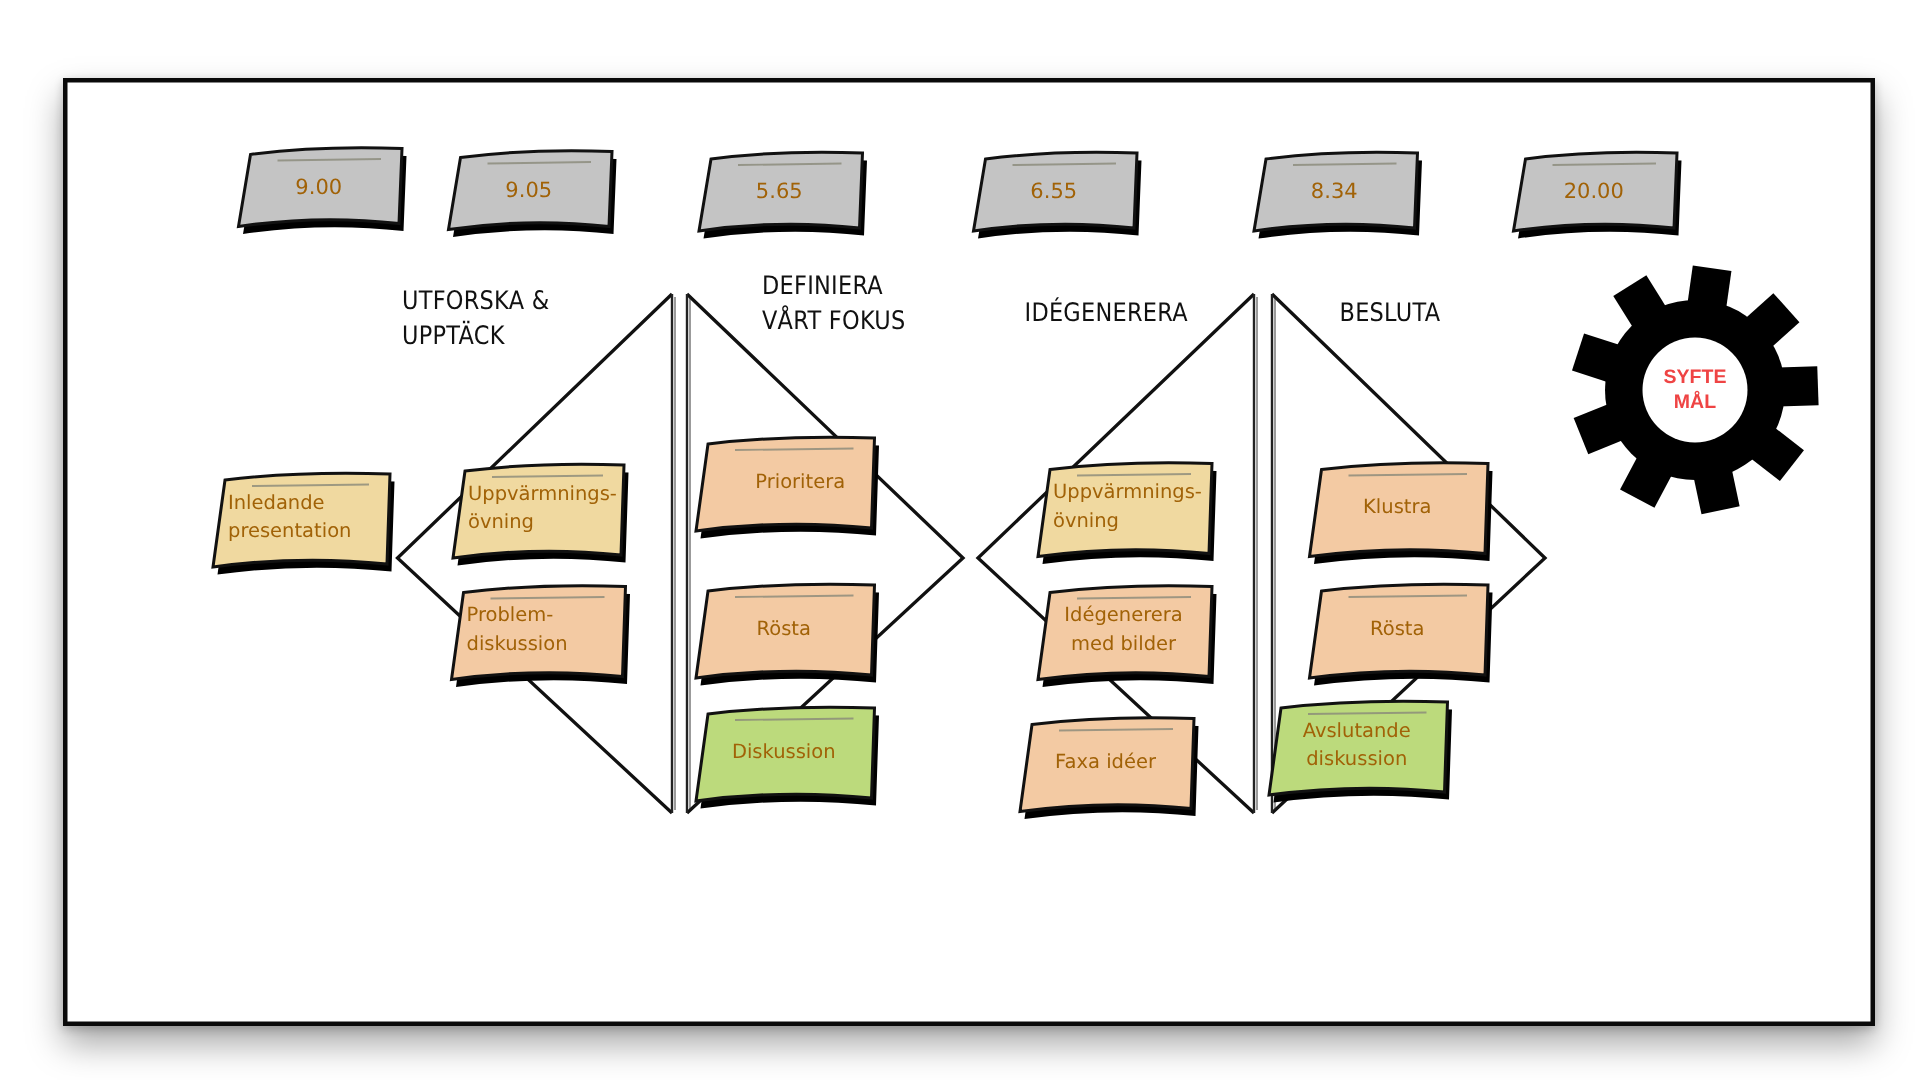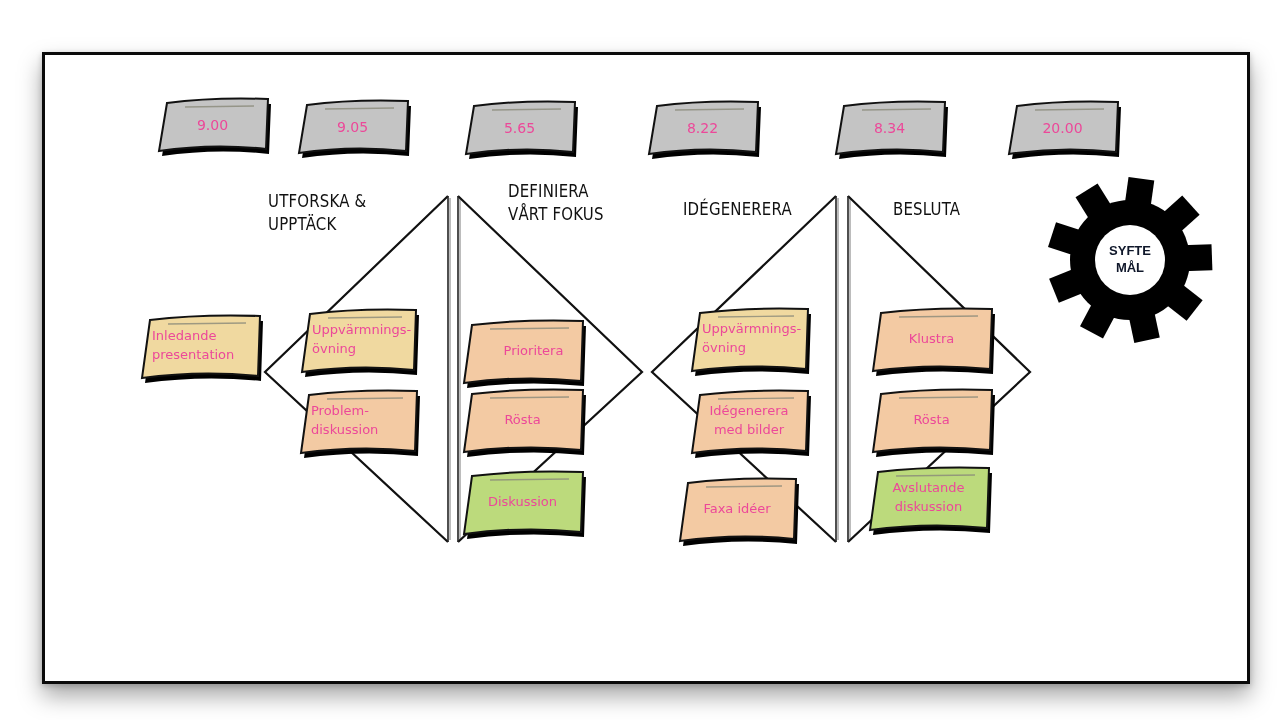--- a/index.html
+++ b/index.html
@@ -15,35 +15,35 @@
   }
   svg.lines { position:absolute; left:0; top:0; width:1280px; height:720px; }
   .note {
     position:absolute; box-sizing:border-box;
   }
   .note svg { position:absolute; left:0; top:0; overflow:visible; }
   .note .txt {
     position:absolute; left:0; top:0; width:100%; height:100%;
     display:flex; align-items:center; justify-content:center;
     flex-direction:column;
-    font-family:"DejaVu Sans", sans-serif; font-size:13px; color:#ec4899;
+    font-family:"DejaVu Sans", sans-serif; font-size:13px; color:#a16207;
     line-height:1.45; padding-top:6px; box-sizing:border-box;
   }
   .note .txt.left { align-items:flex-start; padding-left:14px; }
   .time .txt { font-size:14px; padding-top:8px; }
   .phase {
     position:absolute; font-family:"DejaVu Sans", sans-serif;
     font-size:17px; color:#111; line-height:1.35; letter-spacing:0.2px;
     transform:scaleX(0.88); transform-origin:left top;
   }
   .gear { position:absolute; left:1040px; top:175px; width:180px; height:170px; }
   .gear .label {
     position:absolute; left:0; top:0; width:100%; height:100%;
     display:flex; flex-direction:column; align-items:center; justify-content:center;
-    font-family:"Liberation Sans", sans-serif; font-weight:bold; font-size:13px; color:#0f172a;
+    font-family:"Liberation Sans", sans-serif; font-weight:bold; font-size:13px; color:#ef4444;
     line-height:1.3;
   }
 </style>
 </head>
 <body>
 
 <div class="frame"></div>
 
 <svg class="lines" viewBox="0 0 1280 720">
   <g fill="none" stroke="#111" stroke-width="2.2" stroke-linejoin="miter">
@@ -95,21 +95,21 @@
     <line x1="30" y1="12" x2="99" y2="11" stroke="#8a8a7a" stroke-width="1.3" opacity="0.8"></line>
   </svg>
       <div class="txt">5.65</div>
     </div>
     <div class="note time" style="left: 645px; top: 98px; width: 115px; height: 52px;">
   <svg width="115" height="62" viewBox="0 0 115 62">
     <path d="M12,8 Q57.5,2 113,4 L111,54 Q57.5,48 4,56 Z" fill="#000" transform="translate(3,5)"></path>
     <path d="M12,8 Q57.5,2 113,4 L111,54 Q57.5,48 4,56 Z" fill="#c4c4c4" stroke="#111" stroke-width="2"></path>
     <line x1="30" y1="12" x2="99" y2="11" stroke="#8a8a7a" stroke-width="1.3" opacity="0.8"></line>
   </svg>
-      <div class="txt">8.22</div>
+      <div class="txt">6.55</div>
     </div>
     <div class="note time" style="left: 832px; top: 98px; width: 115px; height: 52px;">
   <svg width="115" height="62" viewBox="0 0 115 62">
     <path d="M12,8 Q57.5,2 113,4 L111,54 Q57.5,48 4,56 Z" fill="#000" transform="translate(3,5)"></path>
     <path d="M12,8 Q57.5,2 113,4 L111,54 Q57.5,48 4,56 Z" fill="#c4c4c4" stroke="#111" stroke-width="2"></path>
     <line x1="30" y1="12" x2="99" y2="11" stroke="#8a8a7a" stroke-width="1.3" opacity="0.8"></line>
   </svg>
       <div class="txt">8.34</div>
     </div>
     <div class="note time" style="left: 1005px; top: 98px; width: 115px; height: 52px;">
@@ -164,21 +164,21 @@
   <svg width="122" height="72" viewBox="0 0 122 72">
     <path d="M12,8 Q61,2 120,4 L118,64 Q61,58 4,66 Z" fill="#000" transform="translate(3,5)"></path>
     <path d="M12,8 Q61,2 120,4 L118,64 Q61,58 4,66 Z" fill="#f3caa3" stroke="#111" stroke-width="2"></path>
     <line x1="30" y1="12" x2="106" y2="11" stroke="#8a8a7a" stroke-width="1.3" opacity="0.8"></line>
   </svg>
       <div class="txt left">
       <span>Problem-</span>
         <span>diskussion</span>
       </div>
     </div>
-    <div class="note" style="left: 460px; top: 317px; width: 147px; height: 62px;">
+    <div class="note" style="left: 460px; top: 288px; width: 147px; height: 62px;">
   <svg width="125" height="72" viewBox="0 0 125 72">
     <path d="M12,8 Q62.5,2 123,4 L121,64 Q62.5,58 4,66 Z" fill="#000" transform="translate(3,5)"></path>
     <path d="M12,8 Q62.5,2 123,4 L121,64 Q62.5,58 4,66 Z" fill="#f3caa3" stroke="#111" stroke-width="2"></path>
     <line x1="30" y1="12" x2="109" y2="11" stroke="#8a8a7a" stroke-width="1.3" opacity="0.8"></line>
   </svg>
       <div class="txt">
       <span>Prioritera</span>
       </div>
     </div>
     <div class="note" style="left: 460px; top: 386px; width: 125px; height: 62px;">
@@ -246,21 +246,21 @@
     <div class="note" style="left: 869px; top: 386px; width: 125px; height: 62px;">
   <svg width="125" height="72" viewBox="0 0 125 72">
     <path d="M12,8 Q62.5,2 123,4 L121,64 Q62.5,58 4,66 Z" fill="#000" transform="translate(3,5)"></path>
     <path d="M12,8 Q62.5,2 123,4 L121,64 Q62.5,58 4,66 Z" fill="#f3caa3" stroke="#111" stroke-width="2"></path>
     <line x1="30" y1="12" x2="109" y2="11" stroke="#8a8a7a" stroke-width="1.3" opacity="0.8"></line>
   </svg>
       <div class="txt">
       <span>Rösta</span>
       </div>
     </div>
-    <div class="note" style="left: 866px; top: 464px; width: 125px; height: 62px;">
+    <div class="note" style="left: 842px; top: 464px; width: 125px; height: 62px;">
   <svg width="125" height="72" viewBox="0 0 125 72">
     <path d="M12,8 Q62.5,2 123,4 L121,64 Q62.5,58 4,66 Z" fill="#000" transform="translate(3,5)"></path>
     <path d="M12,8 Q62.5,2 123,4 L121,64 Q62.5,58 4,66 Z" fill="#bcda7c" stroke="#111" stroke-width="2"></path>
     <line x1="30" y1="12" x2="109" y2="11" stroke="#8a8a7a" stroke-width="1.3" opacity="0.8"></line>
   </svg>
       <div class="txt">
       <span>Avslutande</span>
         <span>diskussion</span>
       </div>
     </div>

